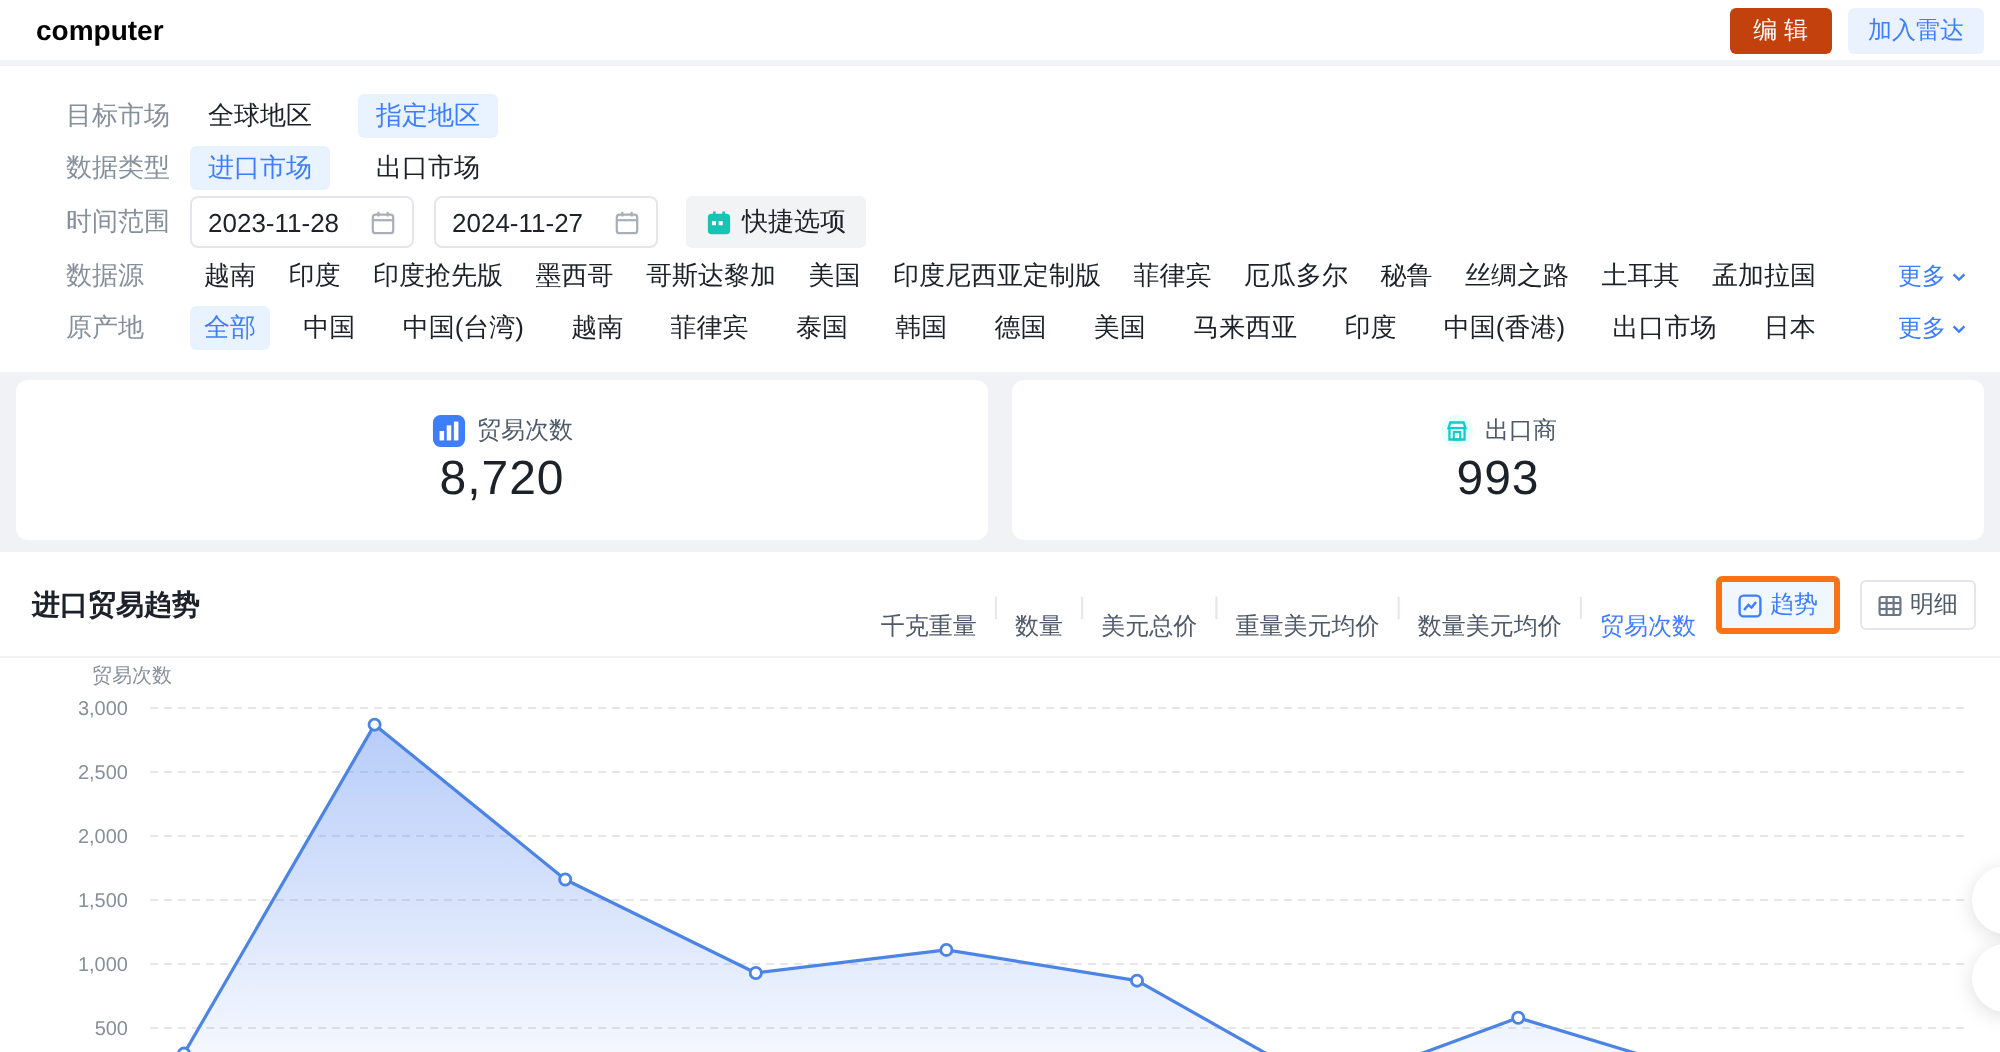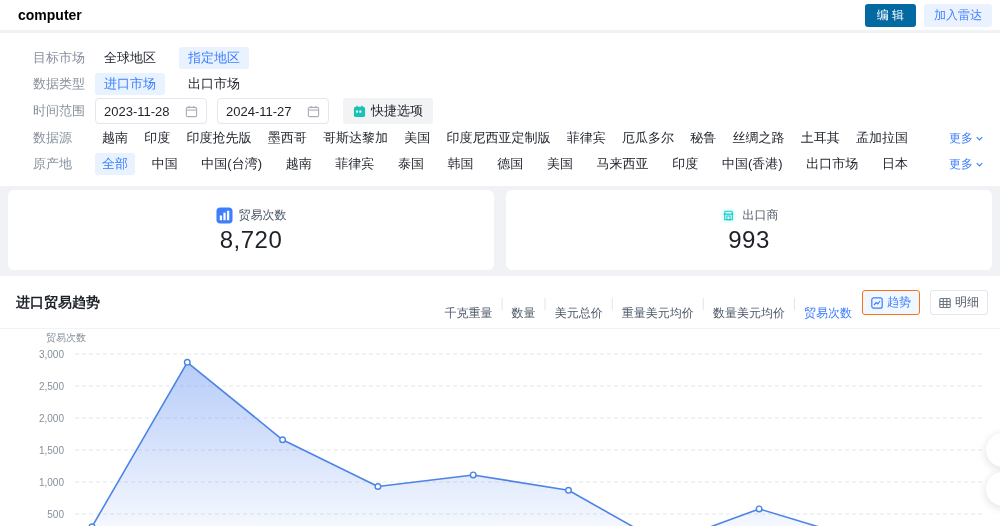--- a/index.html
+++ b/index.html
@@ -3,21 +3,21 @@
 <meta charset="utf-8">
 <style>
   * { margin:0; padding:0; box-sizing:border-box; }
   body { font-family:"Liberation Sans","DejaVu Sans",sans-serif; background:#f0f2f5; }
   .page { position:relative; width:1000px; height:526px; background:#f0f2f5; overflow:hidden; font-size:13px; color:#1d2129; }
 
   
   .topbar { display:flex; align-items:center; justify-content:space-between; height:30px; background:#fff; padding:0 8px 0 18px; }
   .topbar .title { font-size:14px; font-weight:bold; color:#000; }
   .topbar .btns { display:flex; gap:8px; }
-  .btn-primary { background:#0369a1; color:#fff; border:none; border-radius:3px; font-size:12px; padding:3px 12px; cursor:pointer; font-family:inherit; }
+  .btn-primary { background:#c2410c; color:#fff; border:none; border-radius:3px; font-size:12px; padding:3px 12px; cursor:pointer; font-family:inherit; }
   .btn-light { background:#eaf2ff; color:#3d7eff; border:none; border-radius:3px; font-size:12px; padding:3px 10px; cursor:pointer; font-family:inherit; }
 
   
   .filters { background:#fff; margin-top:3px; padding:12px 0 9px 0; }
   .frow { display:flex; align-items:center; min-height:26px; padding:1px 16px 1px 33px; }
   .frow .flabel { width:62px; flex:none; color:#86909c; font-size:13px; }
   .chip { padding:2px 9px; border-radius:3px; margin-right:14px; cursor:pointer; color:#1d2129; white-space:nowrap; }
   .chip.selected { background:#e8f3ff; color:#3d7eff; }
   .date-box { display:flex; align-items:center; justify-content:space-between; width:112px; height:26px; border:1px solid #e5e6eb; border-radius:4px; padding:0 8px; background:#fff; margin-right:10px; cursor:pointer; }
   .date-box input { border:none; outline:none; width:76px; font-size:13px; color:#1d2129; font-family:inherit; background:transparent; }
@@ -34,21 +34,21 @@
 
   
   .trend { background:#fff; margin-top:6px; height:268px; }
   .trend-head { display:flex; align-items:center; justify-content:space-between; padding:7px 12px 6px 16px; border-bottom:1px solid #f2f3f5; }
   .trend-title { font-size:14px; font-weight:bold; color:#1d2129; }
   .metrics { display:flex; align-items:center; font-size:12px; color:#4e5969; }
   .metric { cursor:pointer; white-space:nowrap;margin-top:22px; }
   .metric.active { color:#3d7eff; }
   .msep { color:#e5e6eb; margin:0 8px; }
   .view-btn { display:flex; align-items:center; gap:4px; font-size:12px; border-radius:3px; padding:3px 8px; cursor:pointer; margin-left:10px; background:#fff; border:1px solid #e5e6eb; color:#4e5969; font-family:inherit; }
-  .view-btn.active { border:1px solid #f97316; background:#f0f7ff; color:#3d7eff; }
+  .view-btn.active { border:3px solid #f97316; background:#f0f7ff; color:#3d7eff; }
 
   .chart-wrap { position:relative; width:1000px; height:234px; }
   .chart-wrap svg { display:block; }
 
   .float-btn { position:absolute; width:34px; height:34px; border-radius:50%; background:#fff; box-shadow:0 2px 10px rgba(0,0,0,0.13); right:-20px; cursor:pointer; }
 </style>
 </head>
 <body>
 
 <div class="page">

